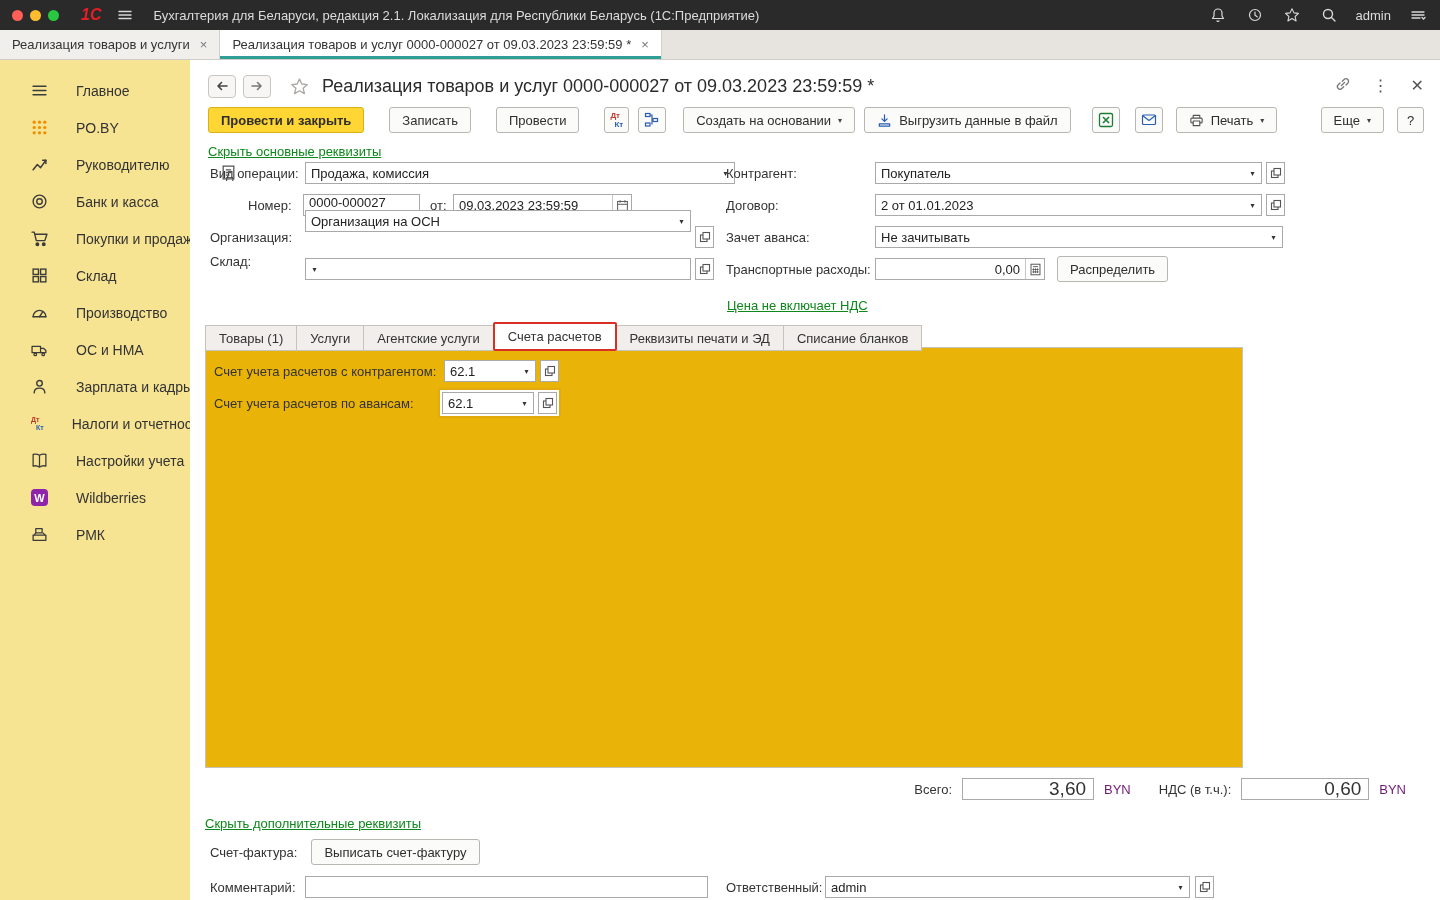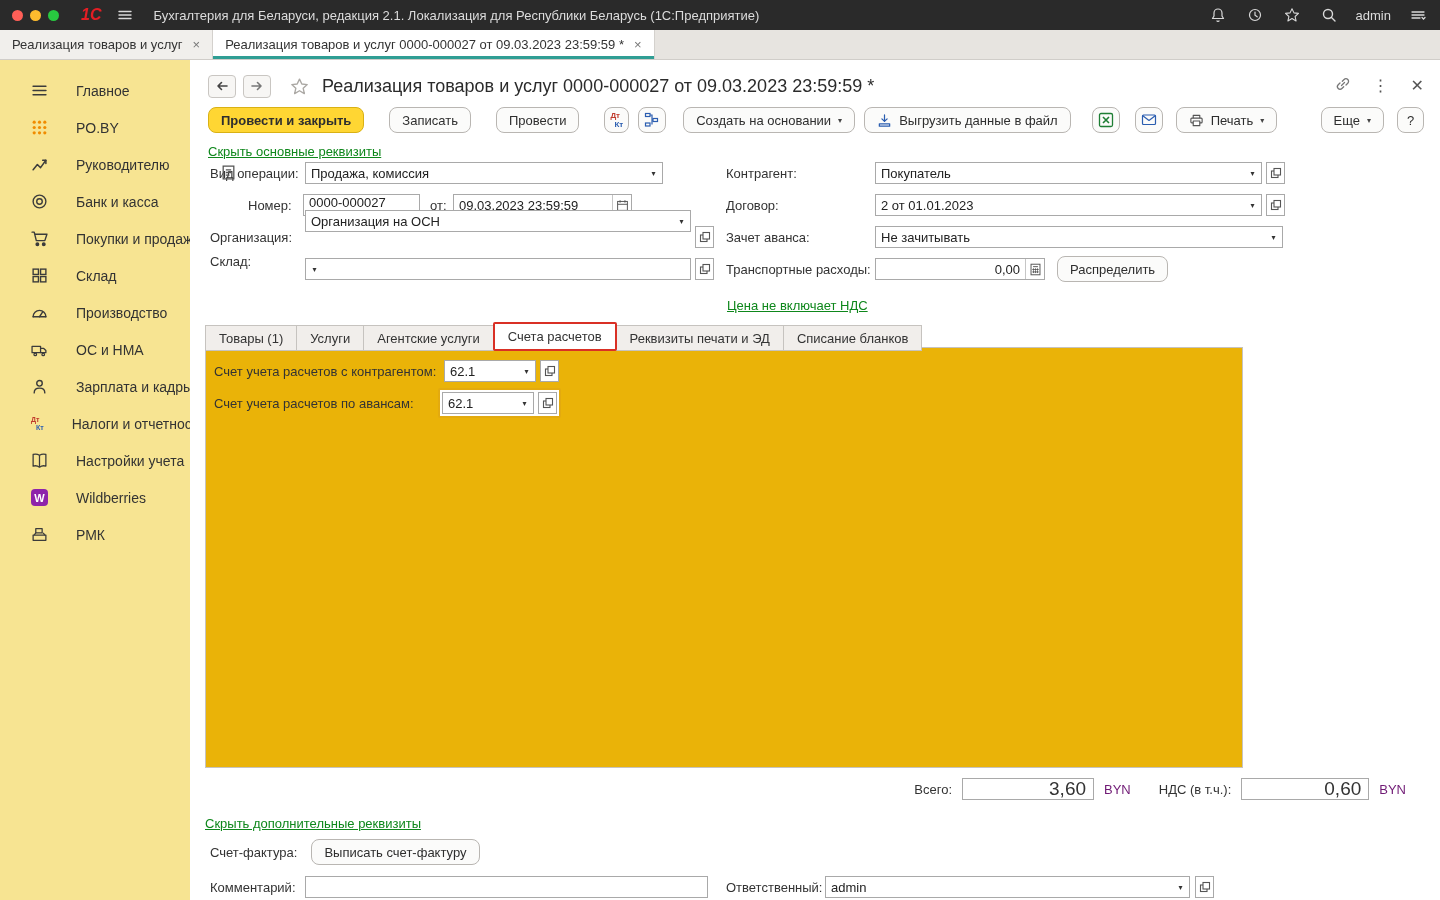--- a/index.html
+++ b/index.html
@@ -40,21 +40,21 @@
 
   .doc-header { position:absolute; top:9px; left:18px; right:16px; height:34px; display:flex; align-items:center; gap:7px; }
   .nav-btn { width:28px; height:23px; border:1px solid #c9c6c2; border-radius:4px; background:#f7f6f4;
     display:flex; align-items:center; justify-content:center; cursor:pointer; }
   .fav-star { margin:0 6px 0 12px; cursor:pointer; display:flex; }
   .doc-title { font-size:18px; color:#2b2b2b; white-space:nowrap; }
   .header-actions { margin-left:auto; display:flex; align-items:center; gap:22px; color:#555; }
   .glyph { font-size:16px; color:#555; cursor:pointer; line-height:1; }
 
   .toolbar { position:absolute; top:46px; left:18px; right:16px; height:28px; display:flex; align-items:center; gap:9px; }
-  .btn { height:26px; border:1px solid #b9b6b2; border-radius:8px; background:#fbfbfa; padding:0 12px;
+  .btn { height:26px; border:1px solid #b9b6b2; border-radius:3px; background:#fbfbfa; padding:0 12px;
     font-size:13px; color:#2e2e2e; display:inline-flex; align-items:center; gap:7px; cursor:pointer; white-space:nowrap; }
   .btn.primary { background:#ffd633; border-color:#d9b114; font-weight:bold; }
   .btn.icon-only { padding:0 5px; }
   .caret { font-size:8px; color:#444; }
   .toolbar-right { margin-left:auto; display:flex; gap:13px; }
   .tb-dtkt { display:flex; flex-direction:column; font-size:8px; line-height:9px; font-weight:bold; }
   .tb-dtkt .dt { color:#c0392b; } .tb-dtkt .kt { color:#2a5db0; margin-left:4px; }
 
   .link { color:#0e871b; font-size:13px; text-decoration:underline; cursor:pointer; white-space:nowrap; }
 
@@ -138,21 +138,21 @@
         <svg width="16" height="16" viewBox="0 0 16 16" stroke="#d9d9d9" stroke-width="1.3" fill="none" stroke-linecap="round">
             <path d="M2 5h12M2 8h12M2 11h8"></path>
             <path d="M12 10.5l1.5 1.5 1.5-1.5"></path>
           </svg>
       </span>
     </div>
   </div>
 
   <div class="tabbar">
     <div class="wtab">
-      <span>Реализация товаров и услуг</span>
+      <span>Реализация товаров и услуги</span>
       <span class="x">×</span>
     </div>
     <div class="wtab active">
       <span>Реализация товаров и услуг 0000-000027 от 09.03.2023 23:59:59 *</span>
       <span class="x">×</span>
     </div>
   </div>
 
   <div class="sidebar">
     <div class="side-item">
@@ -351,21 +351,21 @@
             <span>Еще</span>
             <span class="caret">▾</span>
           </span>
         <span class="btn icon-only" style="width:27px;justify-content:center">?</span>
       </span>
     </div>
 
     <span class="link" style="position:absolute;top:84px;left:18px">Скрыть основные реквизиты</span>
 
     <span class="form-label" style="top:106px;left:20px">Вид операции:</span>
-    <div class="combo" style="top:102px;left:115px;width:358px">
+    <div class="combo" style="top:102px;left:115px;width:430px">
       <span class="val">Продажа, комиссия</span>
       <span class="dd">▾</span>
     </div>
 
     <span style="position:absolute;top:104px;left:30px">
       <svg width="17" height="17" viewBox="0 0 16 16" stroke="#555" stroke-width="1.2" fill="none">
           <rect x="3" y="2" width="10" height="12"></rect>
           <path d="M5.5 5.5h5M5.5 8h5M5.5 10.5h3.5"></path>
         </svg>
     </span>

